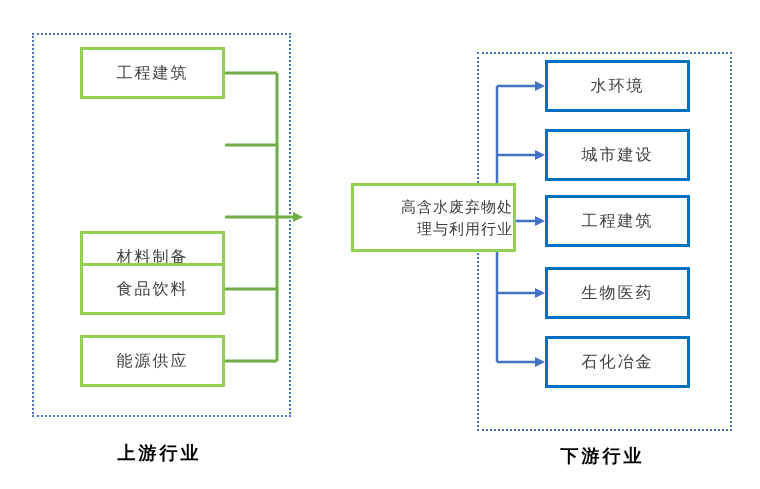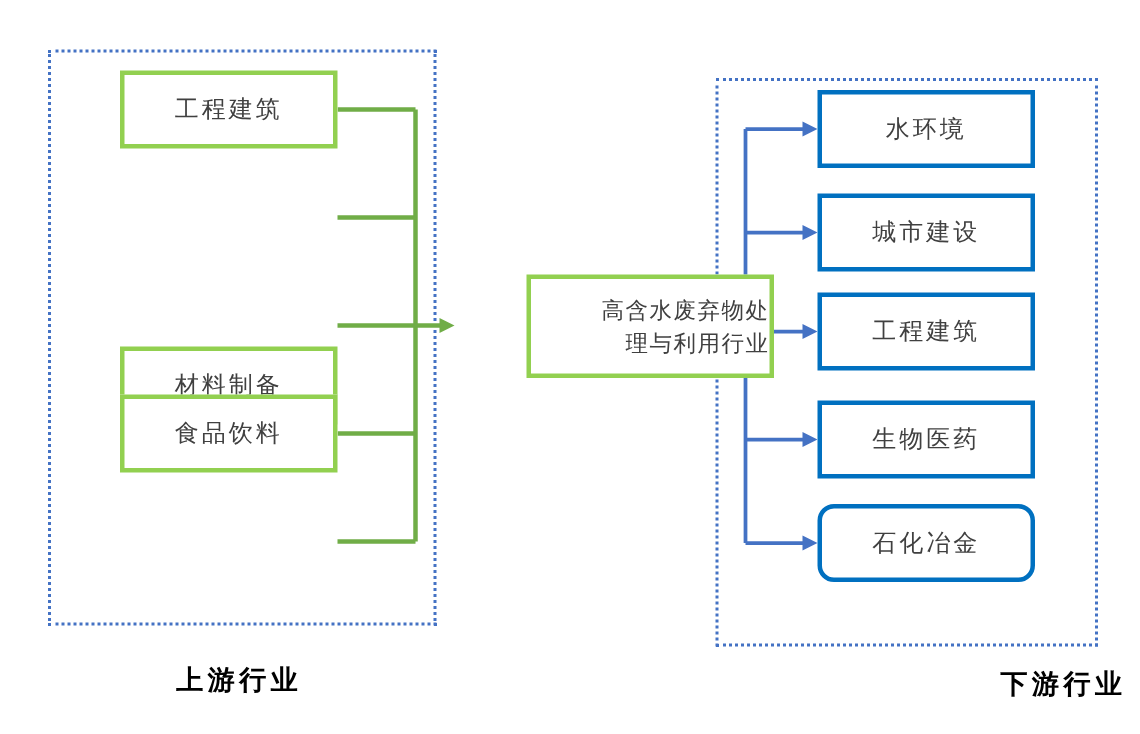--- a/index.html
+++ b/index.html
@@ -40,21 +40,21 @@
     font-size:16px;
     letter-spacing:2px;
     text-align:center;
     z-index:2;
   }
   .node-green{border:3px solid var(--box-green);}
   .node-blue{border:3px solid var(--box-blue);}
   .up-node{left:80px;width:145px;height:52px;}
   .down-node{left:545px;width:145px;height:52px;}
   .up-0{top:47px;} .up-1{top:119px;} .up-2{top:191px;margin-top:40px;} .up-3{top:263px;} .up-4{top:335px;}
-  .down-0{top:60px;} .down-1{top:129px;} .down-2{top:195px;} .down-3{top:267px;font-family:Liberation Serif, serif;} .down-4{top:336px;border-radius:11px;}
+  .down-0{top:60px;} .down-1{top:129px;} .down-2{top:195px;} .down-3{top:267px;font-family:Liberation Serif, serif;} .down-4{top:336px;}
   .center-node{
     position:absolute;
     left:303px;top:183px;width:165px;height:69px;
     box-sizing:border-box;
     border:3px solid var(--box-green);
     background:#fff;
     display:flex;flex-direction:column;align-items:flex-end;justify-content:center;
     color:var(--text-dark);
     font-size:15px;
     line-height:22px;
@@ -73,21 +73,21 @@
   .group-label{
     position:absolute;
     font-size:18px;
     font-weight:bold;
     color:var(--label-black);
     letter-spacing:3px;
     text-align:center;
     width:255px;
   }
   .label-upstream{left:32px;top:441px;}
-  .label-downstream{left:500px;top:444px;width:251px;text-align:right;}
+  .label-downstream{left:477px;top:444px;width:251px;}
 </style>
 </head>
 <body>
 
 <div class="canvas">
 
   <svg class="connector-layer" width="760" height="489" viewBox="0 0 760 489" xmlns="http://www.w3.org/2000/svg">
 
     <line class="g-line" x1="225" y1="73" x2="277" y2="73"></line>
     <line class="g-line" x1="225" y1="145" x2="277" y2="145"></line>
@@ -113,20 +113,23 @@
   <div class="group-box group-upstream"></div>
   <div class="node node-green up-node up-0">
     <span>工程建筑</span>
   </div>
   <div class="node node-green up-node up-2">
     <span>材料制备</span>
   </div>
   <div class="node node-green up-node up-3">
     <span>食品饮料</span>
   </div>
+  <div class="node node-green up-node up-4">
+    <span>能源供应</span>
+  </div>
 
   <div class="center-node">
     <span>高含水废弃物处</span>
     <span>理与利用行业</span>
   </div>
 
   <div class="group-box group-downstream"></div>
   <div class="node node-blue down-node down-0">
     <span>水环境</span>
   </div>

